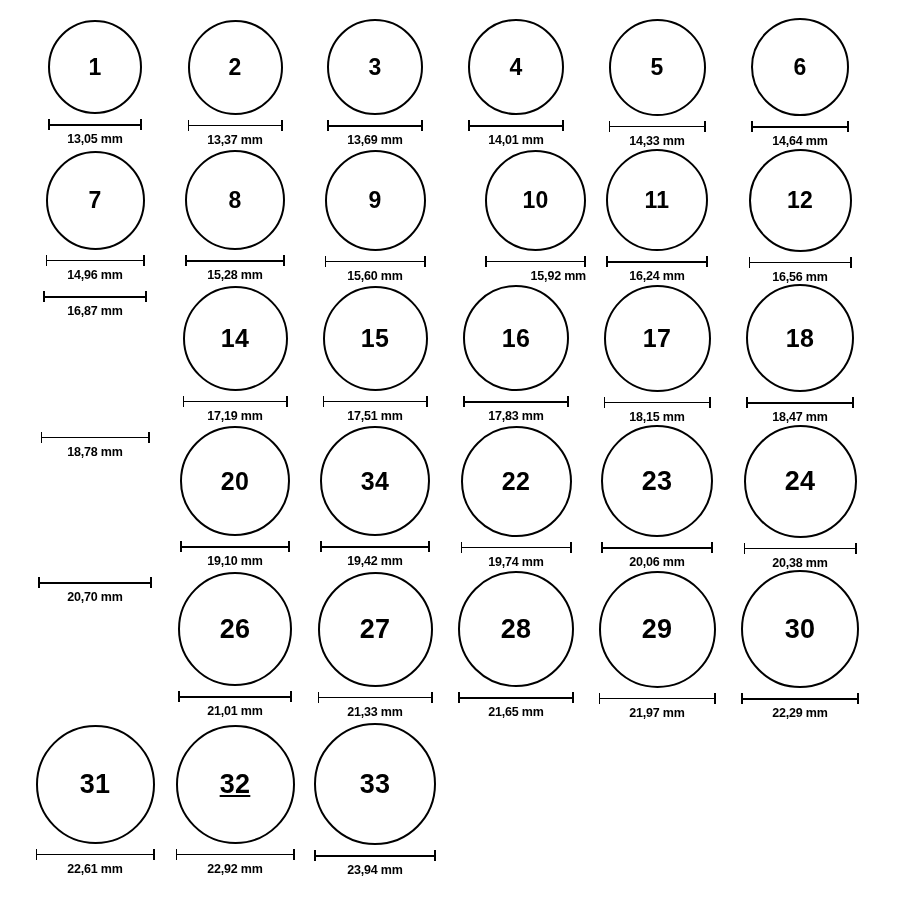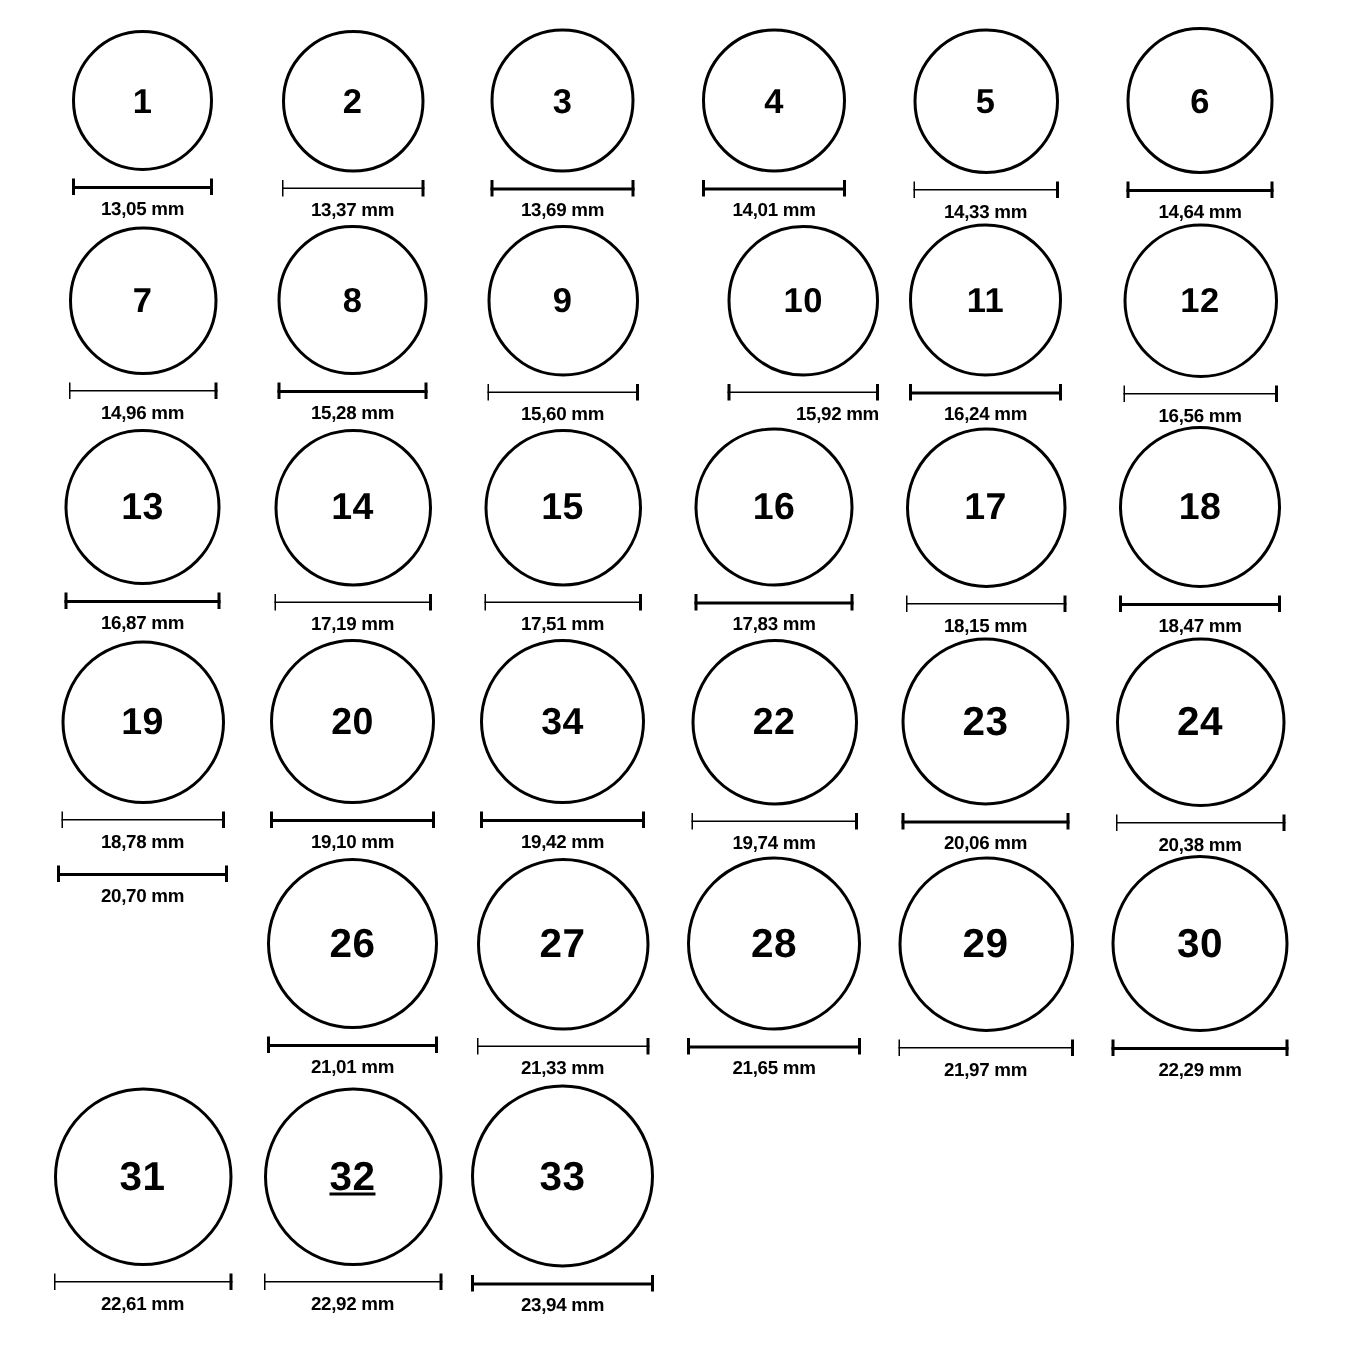--- a/index.html
+++ b/index.html
@@ -201,23 +201,20 @@
         <span class="ring-number" style="font-size: 23px;">12</span>
       </div>
       <div class="measure" style="width: 103px;">
         <div class="bar"></div>
         <div class="tick left"></div>
         <div class="tick right"></div>
       </div>
       <div class="ring-label">16,56 mm</div>
     </div>
     <div class="ring-cell" style="left: 25px; top: 286px; width: 140px;">
-      <div class="ring-circle" style="width: 104px; height: 104px;">
-        <span class="ring-number" style="font-size: 25px;">13</span>
-      </div>
       <div class="measure" style="width: 104px;">
         <div class="bar"></div>
         <div class="tick left"></div>
         <div class="tick right"></div>
       </div>
       <div class="ring-label">16,87 mm</div>
     </div>
     <div class="ring-cell" style="left: 165px; top: 285.5px; width: 140px;">
       <div class="ring-circle" style="width: 105px; height: 105px;">
         <span class="ring-number" style="font-size: 25px;">14</span>
@@ -267,23 +264,20 @@
         <span class="ring-number" style="font-size: 25px;">18</span>
       </div>
       <div class="measure" style="width: 108px;">
         <div class="bar"></div>
         <div class="tick left"></div>
         <div class="tick right"></div>
       </div>
       <div class="ring-label">18,47 mm</div>
     </div>
     <div class="ring-cell" style="left: 25px; top: 426.5px; width: 140px;">
-      <div class="ring-circle" style="width: 109px; height: 109px;">
-        <span class="ring-number" style="font-size: 25px;">19</span>
-      </div>
       <div class="measure" style="width: 109px;">
         <div class="bar"></div>
         <div class="tick left"></div>
         <div class="tick right"></div>
       </div>
       <div class="ring-label">18,78 mm</div>
     </div>
     <div class="ring-cell" style="left: 165px; top: 426px; width: 140px;">
       <div class="ring-circle" style="width: 110px; height: 110px;">
         <span class="ring-number" style="font-size: 25px;">20</span>

